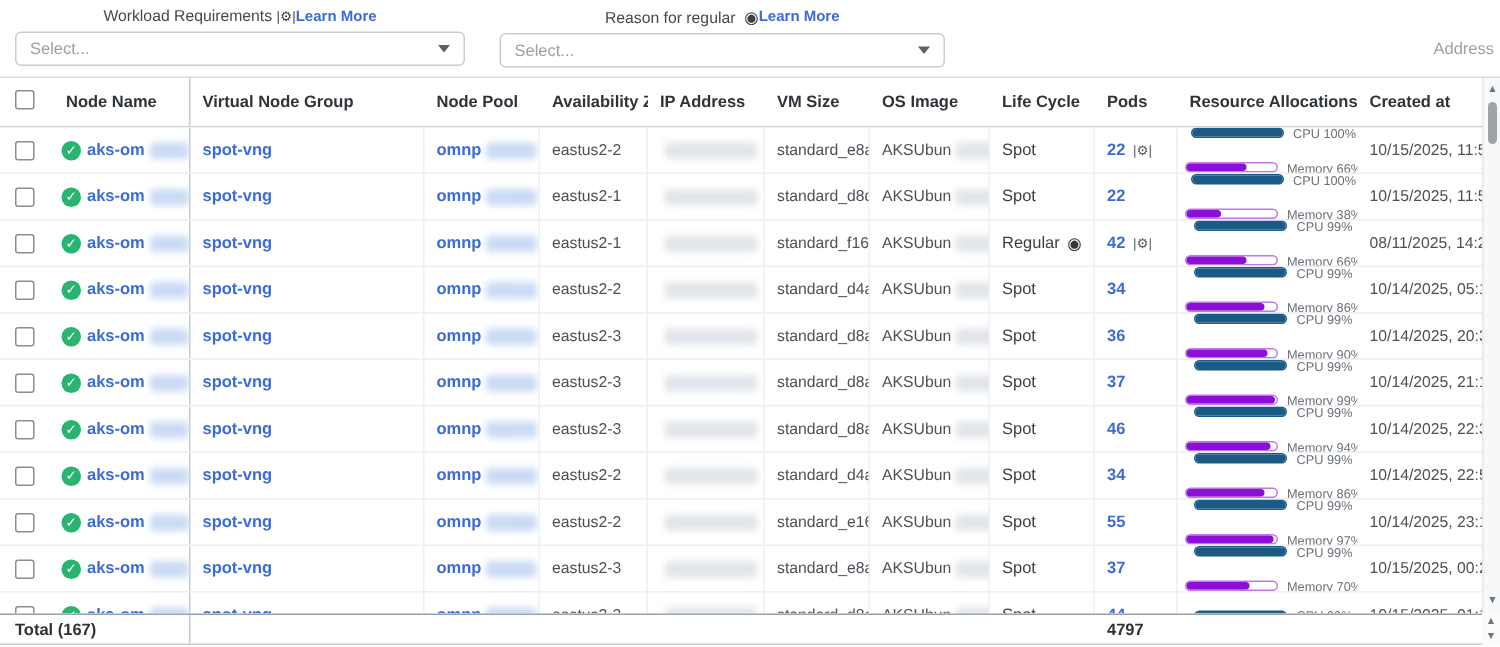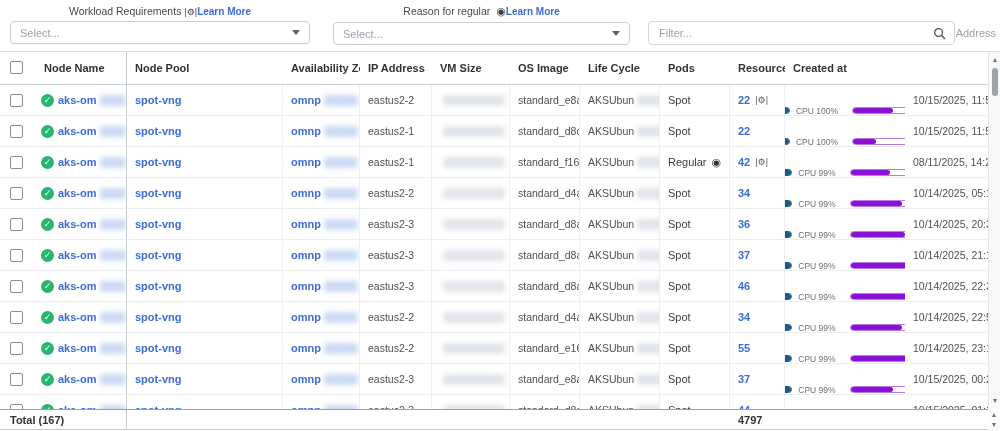--- a/index.html
+++ b/index.html
@@ -45,21 +45,21 @@
   .cb{width:13px;height:13px;border:1.5px solid #878f96;border-radius:2px;background:#fff;display:inline-block;cursor:pointer}
   .ok{width:13px;height:13px;border-radius:50%;background:var(--green);color:#fff;font-size:9px;line-height:13px;
     text-align:center;display:inline-block;margin:0 4px 0 3px;flex:none}
   .link{color:var(--link);font-weight:bold;cursor:pointer;font-size:11px}
   .plain{color:#4b5157;font-size:10.5px}
   .redact{display:inline-block;height:11px;border-radius:3px;filter:blur(2.5px);margin-left:3px;flex:none}
   .r-blue{background:#aec7ee;opacity:.65}
   .r-gray{background:#d9dee3;opacity:.8}
   .reg-ico{margin-left:5px;font-size:11px;color:#33383d}
   .pods-ico{margin-left:5px;font-size:9px;color:#555b61}
-  .c-res{flex-direction:row;justify-content:center;align-items:flex-end;gap:14px}
+  .c-res{flex-direction:column;justify-content:center;align-items:center;gap:14px}
   .bar-row{display:flex;align-items:center;height:9px}
   .bar{width:62px;height:7px;border-radius:4px;position:relative;background:#fff;flex:none}
   .bar.cpu{border:1px solid var(--cpu-bar)}
   .bar.mem{border:1px solid #bd7be2}
   .fill{display:block;height:100%;border-radius:4px}
   .cpu .fill{background:var(--cpu-bar)}
   .mem .fill{background:var(--mem-bar)}
   .bar-lbl{font-size:8.5px;color:#6b7177;margin-left:6px}
   .c-created span{font-size:10.5px}
   
@@ -94,33 +94,27 @@
       <span>
         <span>Reason for regular</span> <span class="lbl-ico" style="font-size:11px">◉</span>
       </span>
       <span class="learnmore">Learn More</span>
     </div>
     <div class="selectbox">
       <span>Select...</span>
       <span class="caret"></span>
     </div>
   </div>
-  <div class="filterbox">
-    <input type="text" placeholder="Filter..." style="">
-    <svg width="13" height="13" viewBox="0 0 14 14">
-      <circle cx="6" cy="6" r="4.2" fill="none" stroke="#4b5157" stroke-width="1.4"></circle>
-      <line x1="9.2" y1="9.2" x2="13" y2="13" stroke="#4b5157" stroke-width="1.4"></line>
-    </svg>
-  </div>
   <div class="actions">Address</div>
 </div>
 
 <div class="thead">
   <div class="th th-check"><span class="cb"></span></div>
   <div class="th th-name">Node Name</div>
+  <div class="th">Virtual Node Group</div>
   <div class="th sep">Node Pool</div>
   <div class="th sep">Availability Zone</div>
   <div class="th sep">IP Address</div>
   <div class="th sep">VM Size</div>
   <div class="th sep">OS Image</div>
   <div class="th sep">Life Cycle</div>
   <div class="th sep">Pods</div>
   <div class="th sep">
     <span>Resource Allocations</span>
     

